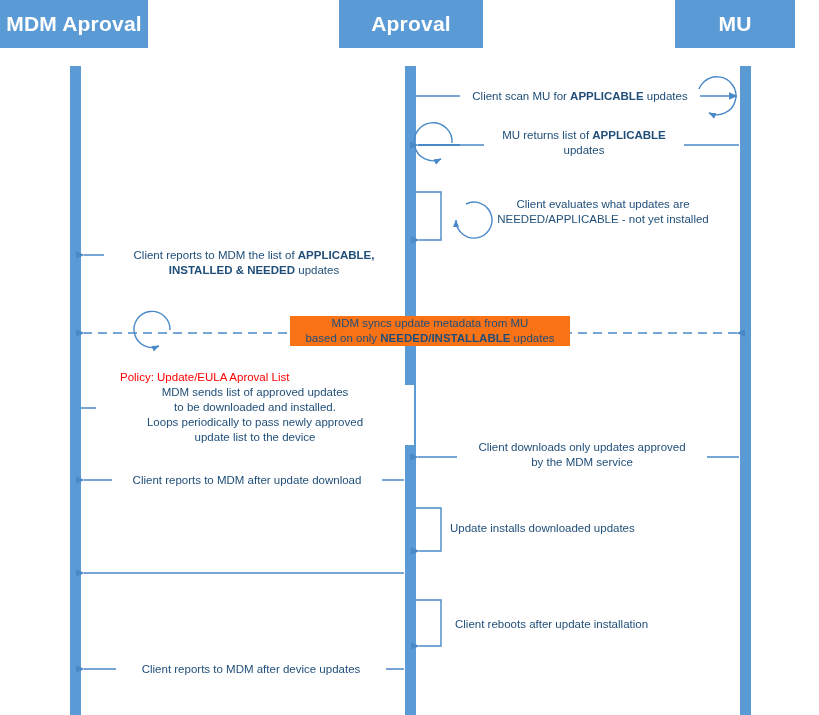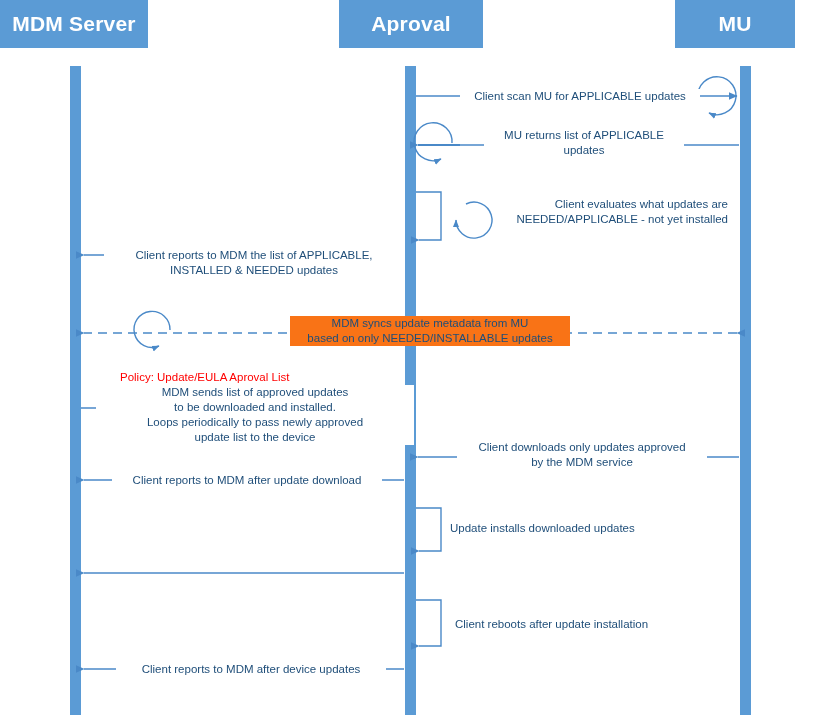--- a/index.html
+++ b/index.html
@@ -33,21 +33,21 @@
   }
   .msg-label {
     position: absolute;
     color: #1f4e79;
     font-size: 11.5px;
     line-height: 15px;
     text-align: center;
     white-space: pre-line;
     pointer-events: none;
   }
-  .msg-label b { font-weight: normal; }
+  .msg-label b { font-weight: bold; }
   .policy-label {
     position: absolute;
     color: #ff0000;
     font-size: 11.5px;
     line-height: 15px;
     text-align: left;
     font-weight: normal;
   }
   svg.overlay {
     position: absolute;
@@ -57,21 +57,21 @@
     height: 715px;
     pointer-events: none;
   }
 </style>
 </head>
 <body>
 
 <div id="canvas">
 
   <div class="actor-box" style="left:0px; top:0px; width:148px; height:48px;">
-    <span>MDM Server</span>
+    <span>MDM Aproval</span>
   </div>
   <div class="actor-box" style="left:339px; top:0px; width:144px; height:48px;">
     <span>Aproval</span>
   </div>
   <div class="actor-box" style="left:675px; top:0px; width:120px; height:48px;">
     <span>MU</span>
   </div>
 
   <div class="lifeline" style="left:70px; top:66px; height:649px;"></div>
   <div class="lifeline" style="left:405px; top:66px; height:649px;"></div>
@@ -142,21 +142,21 @@
 
     <g>
       <line x1="404" y1="669" x2="84" y2="669" stroke="#4a89c8" stroke-width="1.4" marker-end="url(#ah-l)"></line>
     </g>
   </svg>
 
   <div class="msg-label" style="left:460px; top:89px; width:240px; background:#fff;">Client scan MU for <b>APPLICABLE</b> updates</div>
 
   <div class="msg-label" style="left:484px; top:128px; width:200px; background:#fff;">MU returns list of <b>APPLICABLE</b><br>updates</div>
 
-  <div class="msg-label" style="left:478px; top:197px; width:250px;text-align:right;">Client evaluates what updates are<br>NEEDED/APPLICABLE - not yet installed</div>
+  <div class="msg-label" style="left:478px; top:197px; width:250px;">Client evaluates what updates are<br>NEEDED/APPLICABLE - not yet installed</div>
 
   <div class="msg-label" style="left:104px; top:248px; width:300px; background:#fff;">Client reports to MDM the list of <b>APPLICABLE,</b><br><b>INSTALLED &amp; NEEDED</b> updates</div>
 
   <div class="msg-label" style="left:290px; top:316px; width:280px; background:#f97316;">MDM syncs update metadata from MU<br>based on only <b>NEEDED/INSTALLABLE</b> updates</div>
 
   <div class="policy-label" style="left:120px; top:370px; width:270px;">Policy: Update/EULA Aproval List</div>
   <div class="msg-label" style="left:96px; top:385px; width:318px; background:#fff;">MDM sends list of approved updates<br>to be downloaded and installed.<br>Loops periodically to pass newly approved<br>update list to the device</div>
 
   <div class="msg-label" style="left:457px; top:440px; width:250px; background:#fff;">Client downloads only updates approved<br>by the MDM service</div>
 

